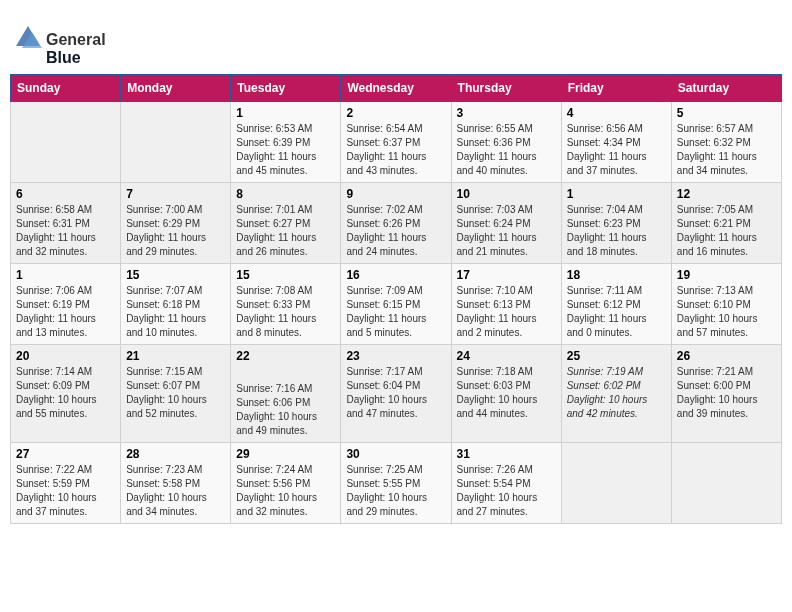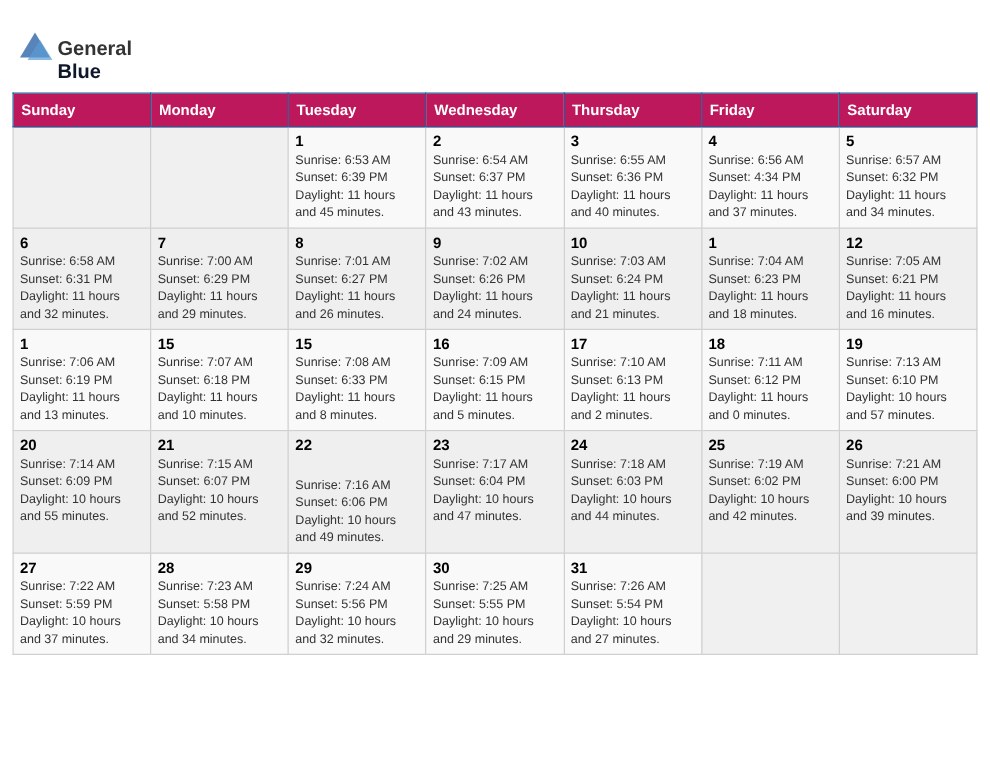--- a/index.html
+++ b/index.html
@@ -273,21 +273,21 @@
 Daylight: 10 hours and 47 minutes.</div>
         </td>
         <td>
           <div class="day-number">24</div>
           <div class="day-info" style="white-space: pre-line;">Sunrise: 7:18 AM
 Sunset: 6:03 PM
 Daylight: 10 hours and 44 minutes.</div>
         </td>
         <td>
           <div class="day-number">25</div>
-          <div class="day-info" style="white-space: pre-line;">Sunrise: 7:19 AM
+          <div class="day-info" style="white-space: pre-line; font-style: italic;">Sunrise: 7:19 AM
 Sunset: 6:02 PM
 Daylight: 10 hours and 42 minutes.</div>
         </td>
         <td>
           <div class="day-number">26</div>
           <div class="day-info" style="white-space: pre-line;">Sunrise: 7:21 AM
 Sunset: 6:00 PM
 Daylight: 10 hours and 39 minutes.</div>
         </td>
       </tr>

